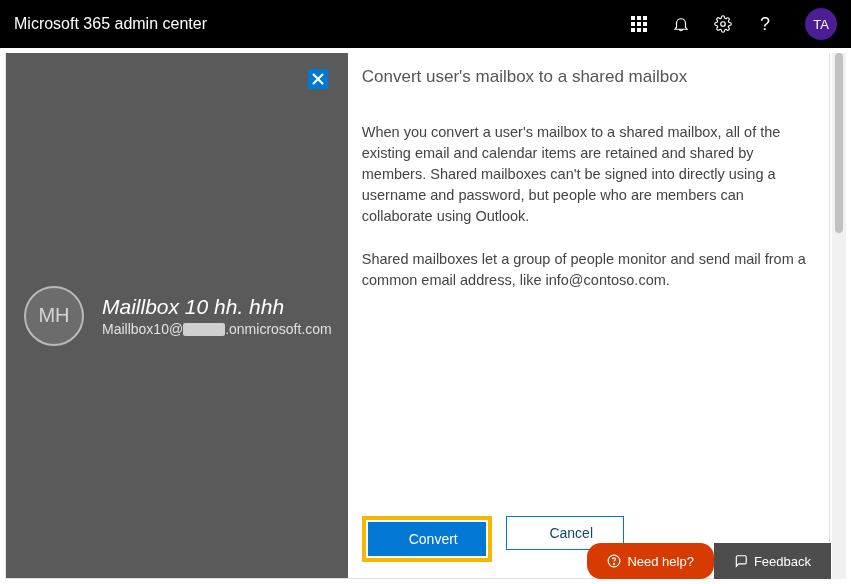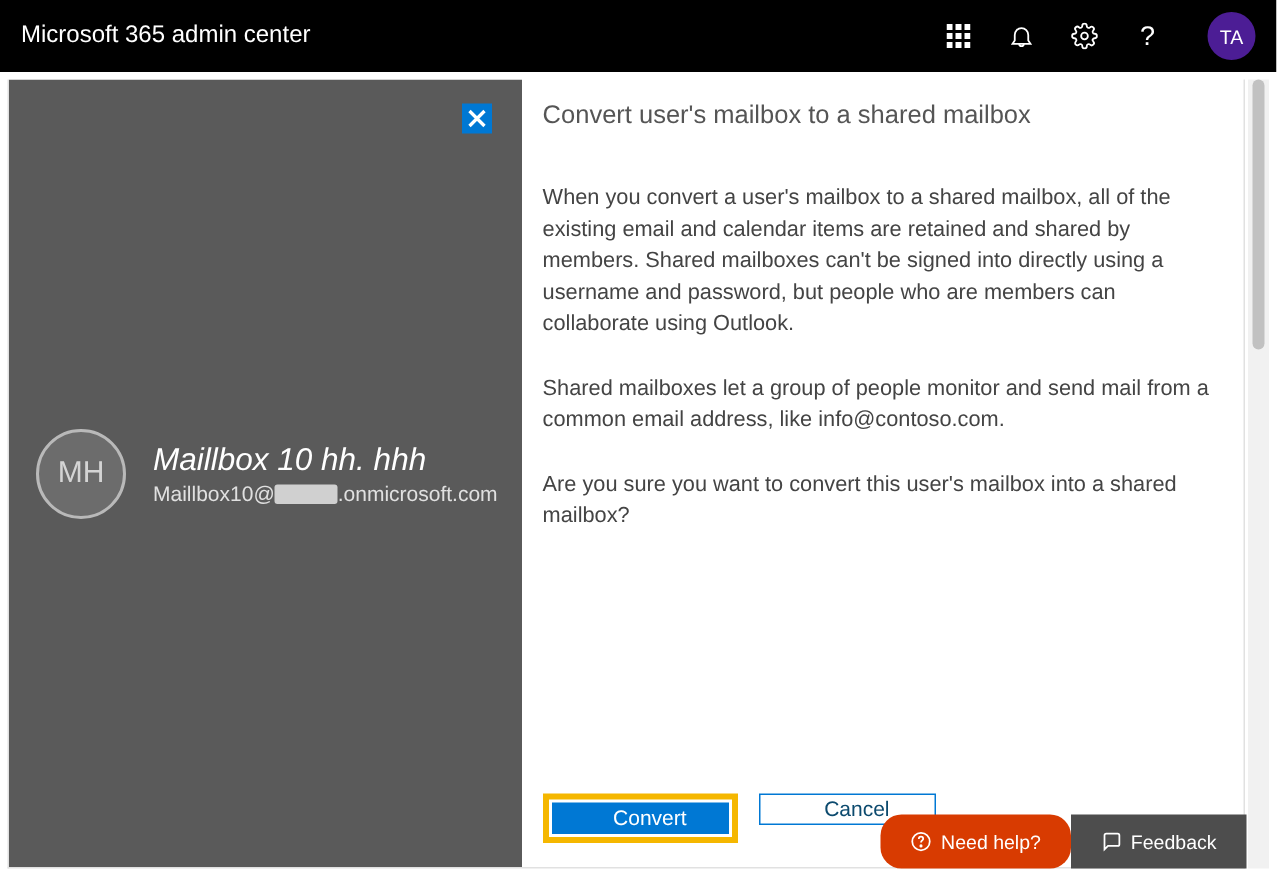--- a/index.html
+++ b/index.html
@@ -144,21 +144,21 @@
     .para { margin-bottom: 22px; color:#444; }
     .actions {
       display: flex;
       gap: 14px;
       position: absolute;
       bottom: 16px;
       left: 14px;
     }
     .btn {
       min-width: 118px;
-      height: 21px;
+      height: 34px;
       display: flex;
       align-items: center;
       justify-content: center;
       font-size: 14px;
       cursor: pointer;
       border: 1px solid transparent;
       padding-left: 13px;
     }
     .btn-primary {
       background: #0078d4;
@@ -262,21 +262,20 @@
         <svg width="16" height="16" viewBox="0 0 16 16">
             <path d="M3 3 L13 13 M13 3 L3 13" stroke="#fff" stroke-width="2.2"></path>
           </svg>
       </div>
     </div>
 
     <div class="panel-body">
       <div class="section-title">Convert user's mailbox to a shared mailbox</div>
       <div class="para">When you convert a user's mailbox to a shared mailbox, all of the existing email and calendar items are retained and shared by members. Shared mailboxes can't be signed into directly using a username and password, but people who are members can collaborate using Outlook.</div>
       <div class="para">Shared mailboxes let a group of people monitor and send mail from a common email address, like info@contoso.com.</div>
-      <div class="para">Are you sure you want to convert this user's mailbox into a shared mailbox?</div>
 
       <div class="actions">
         <span class="highlight-convert">
           <div class="btn btn-primary">Convert</div>
         </span>
         <div class="btn btn-secondary">Cancel</div>
       </div>
     </div>
   </div>
 

